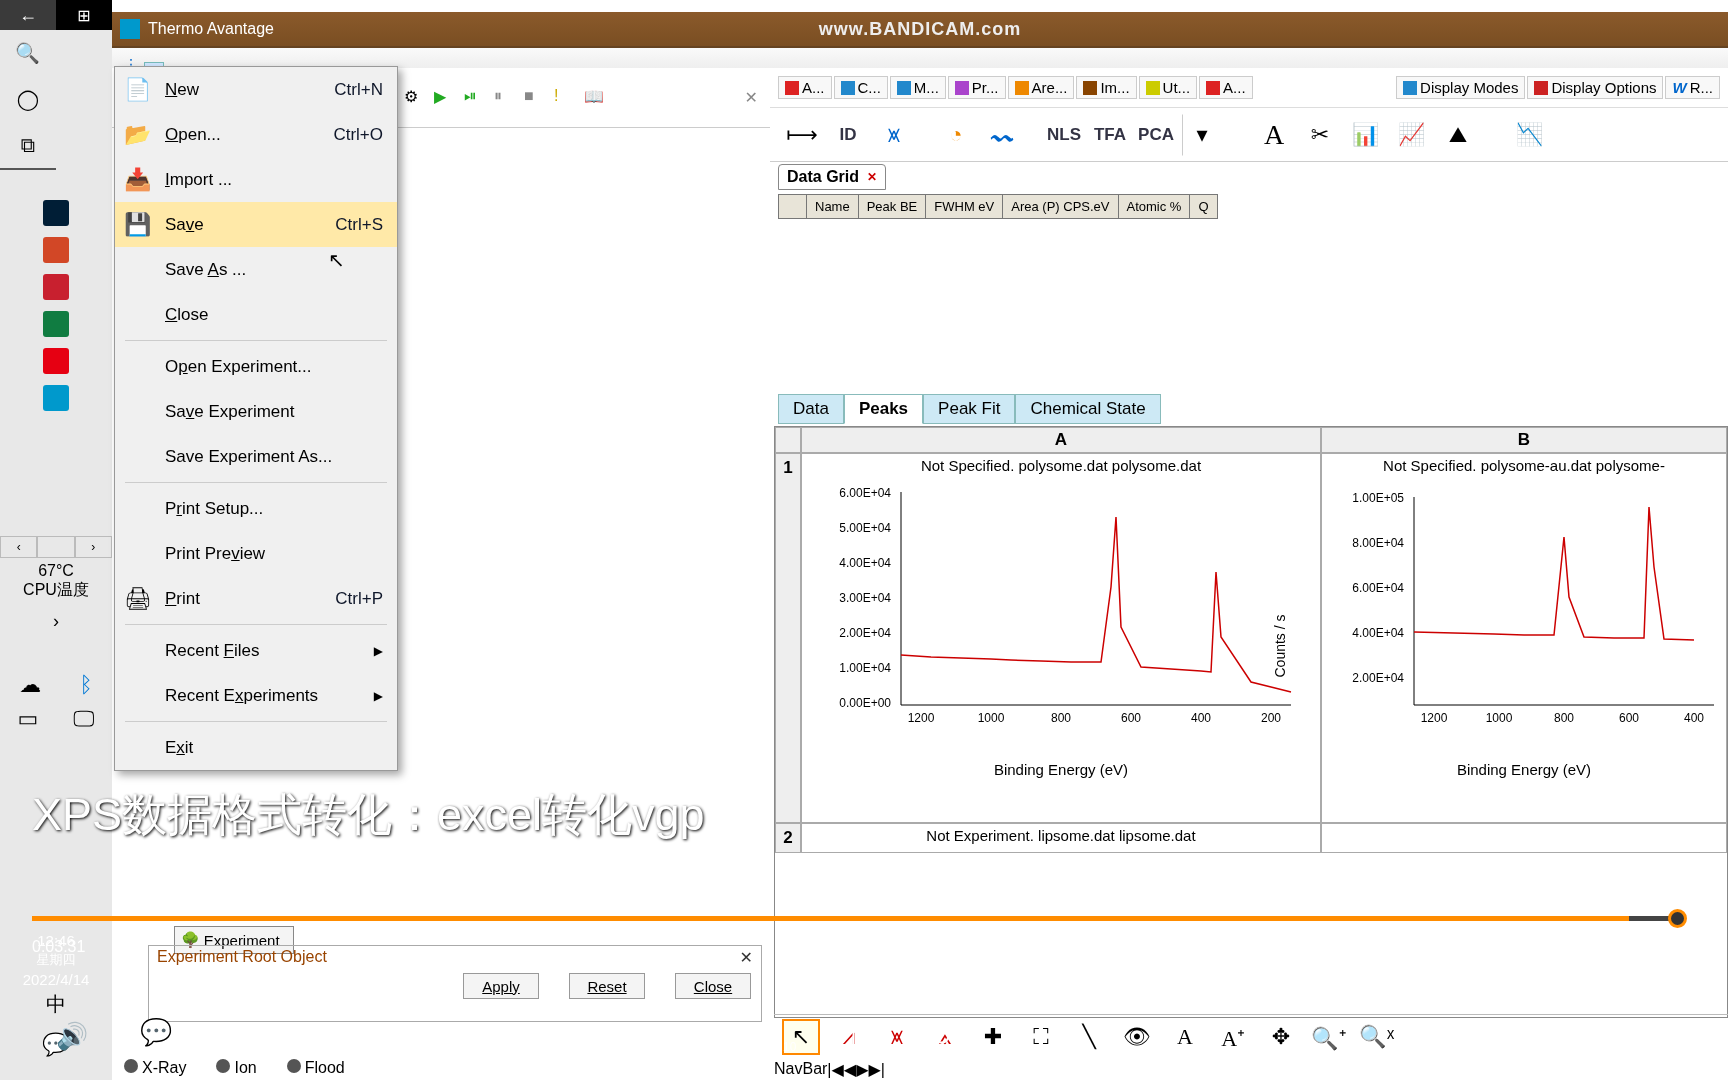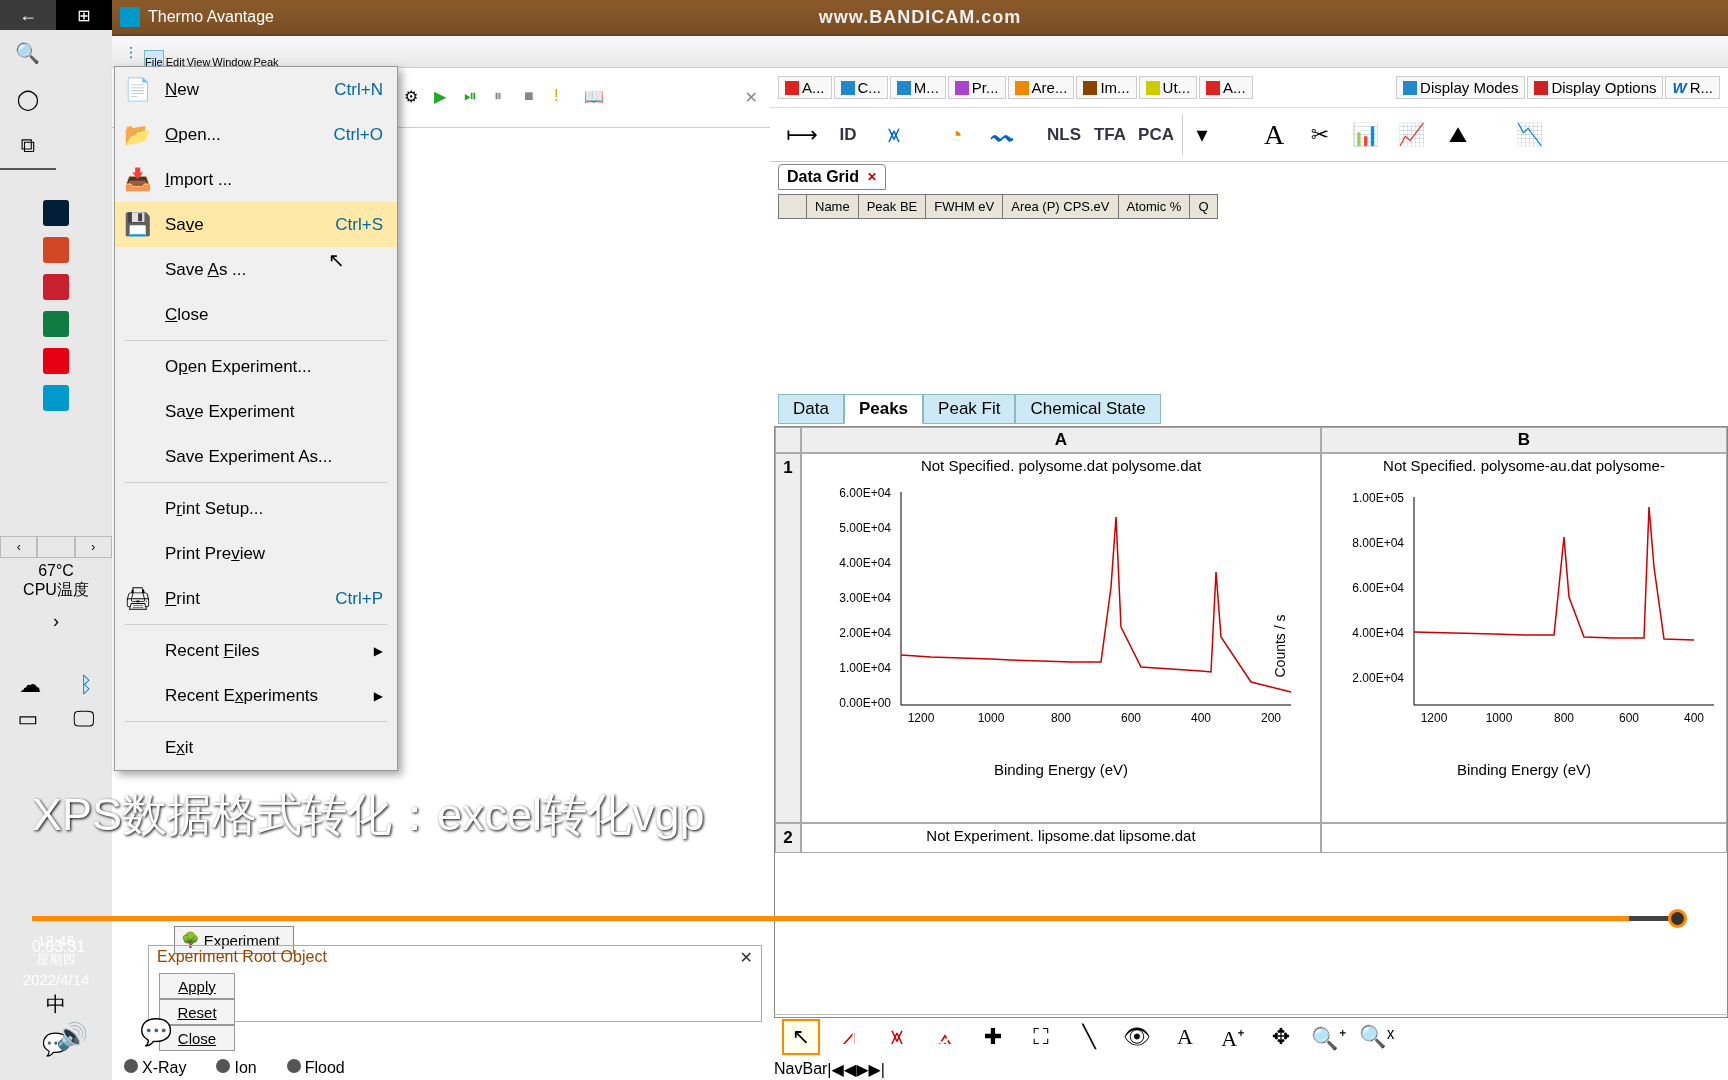--- a/index.html
+++ b/index.html
@@ -30,50 +30,50 @@
     .progress-dot { position: absolute; right: -9px; top: -7px; width: 19px; height: 19px; border-radius: 50%; border: 3px solid #ff8c00; background: #333; }
     .player-controls { position: absolute; bottom: 24px; left: 0; right: 0; display: flex; align-items: center; justify-content: center; gap: 56px; z-index: 900; }
     .player-controls span { color: #fff; font-size: 24px; }
     .player-side { position: absolute; bottom: 28px; font-size: 26px; color: #fff; z-index: 900; }
     .player-side.left { left: 56px; }
     .player-side.right { right: 32px; display: flex; gap: 30px; }
     .comment-btn { position:absolute; left:140px; bottom:32px; color:#fff; font-size:26px; z-index:900; }
 
     
     .app { position: absolute; left: 112px; top: 0; right: 0; bottom: 0; background: #fff; }
-    .titlebar { height: 36px; background: linear-gradient(#8b5a2b, #7a4e22); border-bottom: 2px solid #654321; display: flex; align-items: center; }
+    .titlebar { height: 36px; background: linear-gradient(#8b5a2b, #7a4e22); border-bottom: 2px solid #654321; display: flex; align-items: center; margin-top: 12px; }
     .titlebar-icon { width: 20px; height: 20px; background: #0099cc; margin: 0 8px; }
     .titlebar-title { color: #fff; font-size: 16px; }
     .bandicam { position: absolute; left: 50%; transform: translateX(-50%); color: #eee; font-size: 18px; font-weight: bold; letter-spacing: 1px; }
     .menubar { height: 32px; background: linear-gradient(#fafafa, #e8e8e8); border-bottom: 1px solid #ccc; display: flex; align-items: center; padding-left: 8px; gap: 2px; }
     .menubar-item { padding: 5px 0; font-size: 11px; cursor: pointer; margin-top: 20px; }
     .menubar-item.active { background: #cfe6ff; border: 1px solid #7bb; }
 
     
     .dropdown { position: absolute; left: 2px; top: 66px; width: 284px; background: #f0f0f0; border: 1px solid #999; box-shadow: 4px 4px 8px rgba(0,0,0,0.35); z-index: 500; }
     .menu-item { display: flex; align-items: center; height: 45px; padding: 0 14px 0 50px; font-size: 17px; position: relative; }
     .menu-item.highlighted { background: #ffe9a8; }
-    .menu-item .shortcut { margin-left: auto; color: #0369a1; }
+    .menu-item .shortcut { margin-left: auto; color: #0f172a; }
     .menu-item .micon { position: absolute; left: 6px; width: 34px; height: 34px; display: flex; align-items: center; justify-content: center; font-size: 22px; }
     .menu-sep { border-top: 1px solid #ccc; margin: 3px 10px; }
     .menu-item .arrow { margin-left: auto; font-size: 12px; }
     .click-halo { position: absolute; left: 108px; top: 198px; width: 148px; height: 148px; border-radius: 50%; background: radial-gradient(circle, rgba(199,142,233,0.6) 0%, rgba(199,142,233,0.2) 50%, transparent 70%); pointer-events: none; z-index: 480; }
     .cursor { position: absolute; left: 216px; top: 248px; font-size: 20px; z-index: 510; }
     .und { text-decoration: underline; }
 
     
     .left-panel { position: absolute; left: 0; top: 68px; width: 658px; bottom: 0; background: #fff; }
     .panel-toolbar { height: 60px; border-bottom: 1px solid #ccc; display: flex; align-items: center; gap: 8px; padding: 0 12px; }
     .tb-close { margin-left: auto; color: #888; font-size: 16px; }
     .tb-btn { width: 22px; height: 22px; display: inline-block; }
     .exp-tab { position: absolute; bottom: 126px; left: 62px; width: 120px; height: 28px; border: 1px solid #888; background: #f4f4f4; font-size: 15px; display: flex; align-items: center; padding: 0 6px; gap: 4px; }
     .obj-panel { position: absolute; bottom: 58px; left: 36px; right: 8px; height: 77px; border: 1px solid #aaa; }
     .obj-title { font-size: 16px; color: #994400; padding: 2px 8px; display: flex; }
     .obj-title .x { margin-left: auto; color: #333; }
-    .obj-btns { display: flex; justify-content: flex-end; padding: 4px 10px; flex-direction: column; }
+    .obj-btns { display: flex; gap: 30px; justify-content: flex-end; padding: 4px 10px; }
     .obj-btns button { width: 76px; height: 26px; font-size: 15px; text-decoration: underline; background: #f4f4f4; border: 1px solid #999; }
     .status-bar { position: absolute; bottom: 0; left: 0; right: 0; height: 25px; display: flex; gap: 30px; padding: 0 12px; align-items: center; font-size: 16px; }
     .status-dot { width: 14px; height: 14px; border-radius: 50%; background: #555; display: inline-block; margin-right: 4px; }
 
     
     .right-panel { position: absolute; left: 658px; top: 68px; right: 0; bottom: 0; background: #fff; }
     .rp-toolbar1 { height: 40px; display: flex; align-items: center; gap: 2px; padding: 0 8px; border-bottom: 1px solid #ddd; }
     .tab-like { display: flex; align-items: center; gap: 3px; font-size: 15px; padding: 2px 6px; border: 1px solid #ccc; background: #f8f8f8; }
     .tab-like .ic { width: 14px; height: 14px; display: inline-block; }
     .rp-toolbar2 { height: 54px; display: flex; align-items: center; gap: 6px; padding: 0 12px; border-bottom: 1px solid #ccc; }

